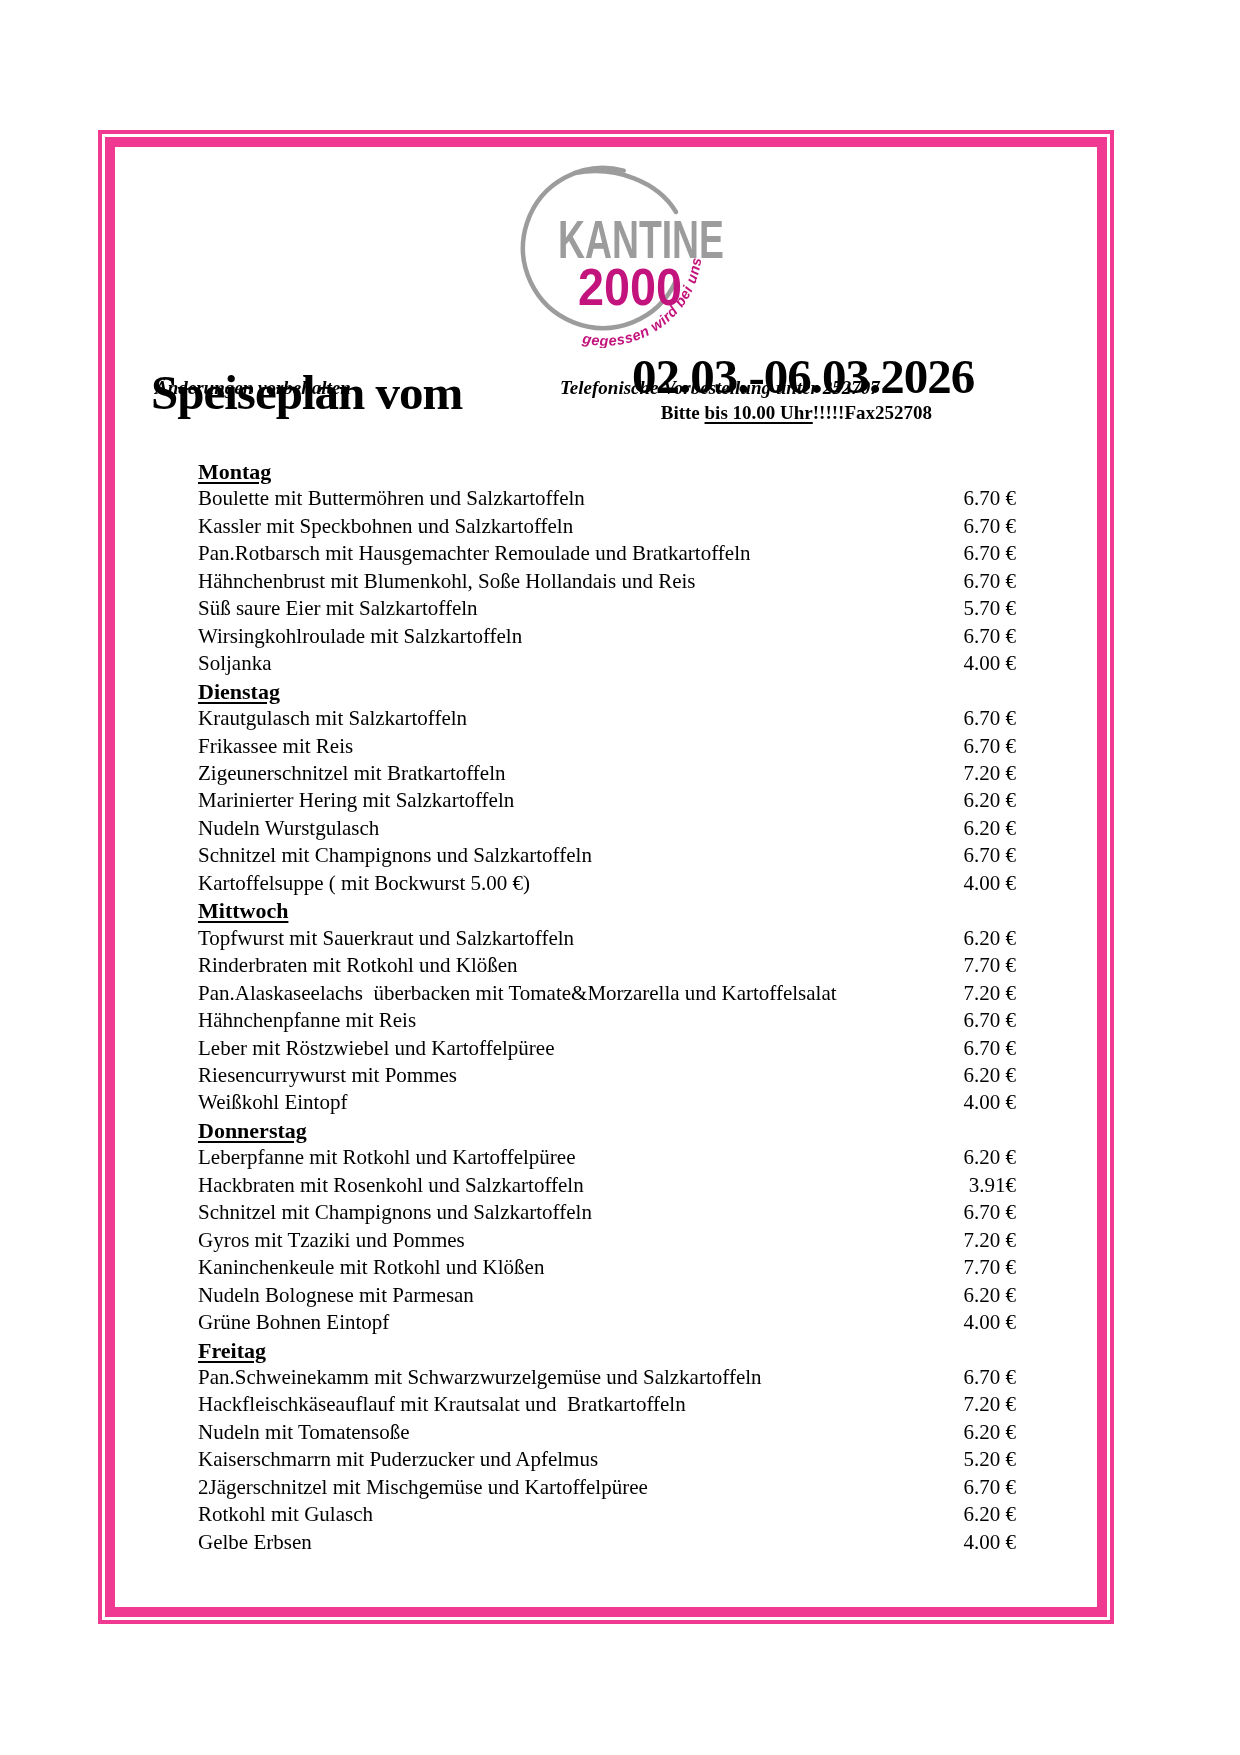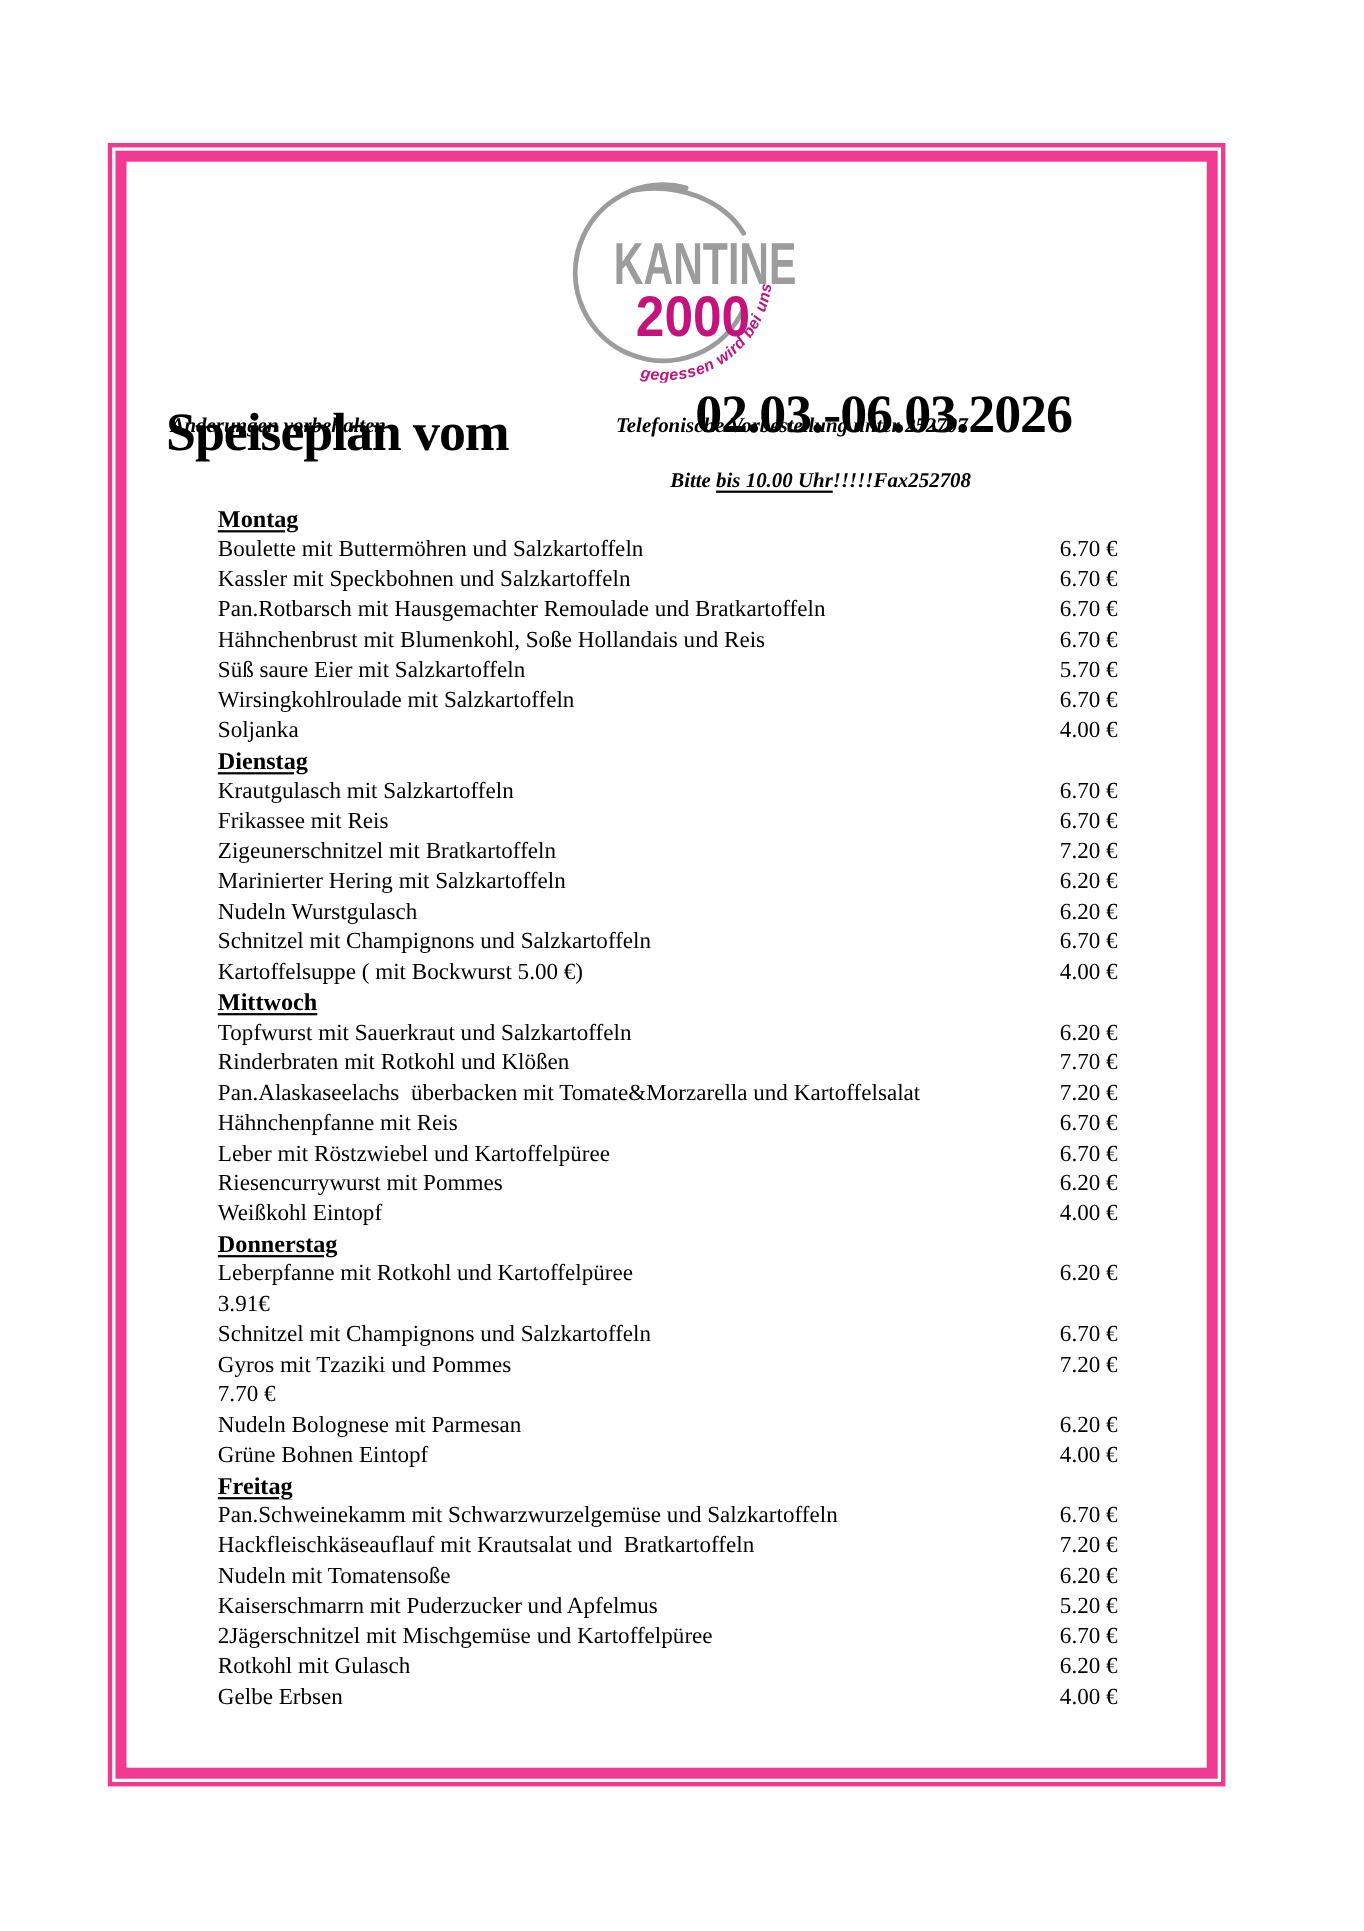--- a/index.html
+++ b/index.html
@@ -33,22 +33,22 @@
   }
   .disclaimer{
     position:absolute;left:155px;top:374px;
     font-size:19px;font-weight:bold;font-style:italic;line-height:27px;
   }
   .phone-note{
     position:absolute;left:560px;top:374px;width:420px;
     font-size:19px;font-weight:bold;font-style:italic;line-height:27px;
   }
   .deadline-note{
-    position:absolute;left:560px;top:399px;width:372px;text-align:center;
-    font-size:19px;font-weight:bold;font-style:italic;line-height:27px;margin-top:25px;
+    position:absolute;left:560px;top:399px;width:372px;text-align:right;
+    font-size:19px;font-weight:bold;line-height:27px;
   }
   .deadline-note .u{text-decoration:underline;text-decoration-thickness:2px;text-underline-offset:3px;}
   .menu{
     position:absolute;left:198px;top:458px;width:818px;
     font-size:21px;line-height:27.45px;
   }
   .day-header{
     font-size:22px;font-weight:bold;
     text-decoration:underline;text-decoration-thickness:2px;text-underline-offset:3px;
     width:-moz-fit-content;width:fit-content;
@@ -170,31 +170,33 @@
     <div class="menu-row">
     <span class="dish">Weißkohl Eintopf</span>
     <span class="price">4.00 €</span>
   </div>
     <div class="day-header">Donnerstag</div>
     <div class="menu-row">
     <span class="dish">Leberpfanne mit Rotkohl und Kartoffelpüree</span>
     <span class="price">6.20 €</span>
   </div>
     <div class="menu-row">
+    <span class="dish">Hackbraten mit Rosenkohl und Salzkartoffeln</span>
     <span class="price">3.91€</span>
   </div>
     <div class="menu-row">
     <span class="dish">Schnitzel mit Champignons und Salzkartoffeln</span>
     <span class="price">6.70 €</span>
   </div>
     <div class="menu-row">
     <span class="dish">Gyros mit Tzaziki und Pommes</span>
     <span class="price">7.20 €</span>
   </div>
     <div class="menu-row">
+    <span class="dish">Kaninchenkeule mit Rotkohl und Klößen</span>
     <span class="price">7.70 €</span>
   </div>
     <div class="menu-row">
     <span class="dish">Nudeln Bolognese mit Parmesan</span>
     <span class="price">6.20 €</span>
   </div>
     <div class="menu-row">
     <span class="dish">Grüne Bohnen Eintopf</span>
     <span class="price">4.00 €</span>
   </div>

